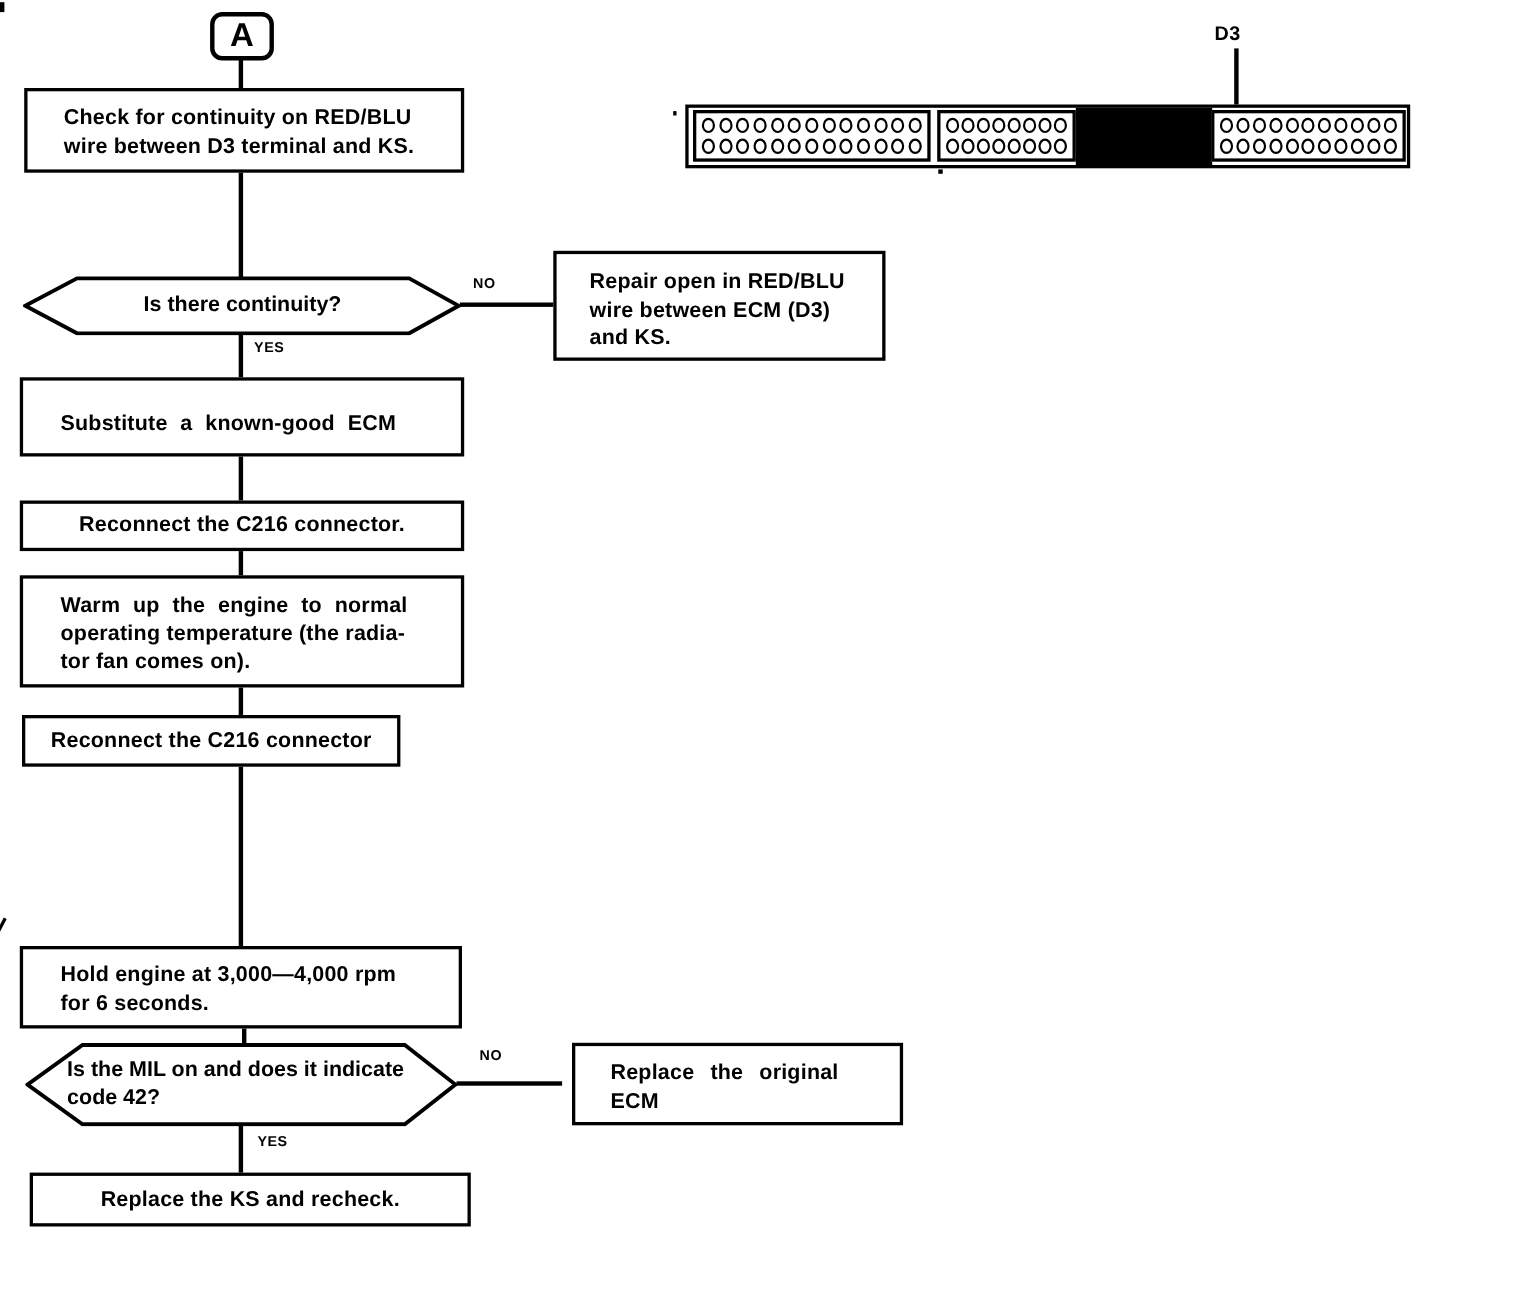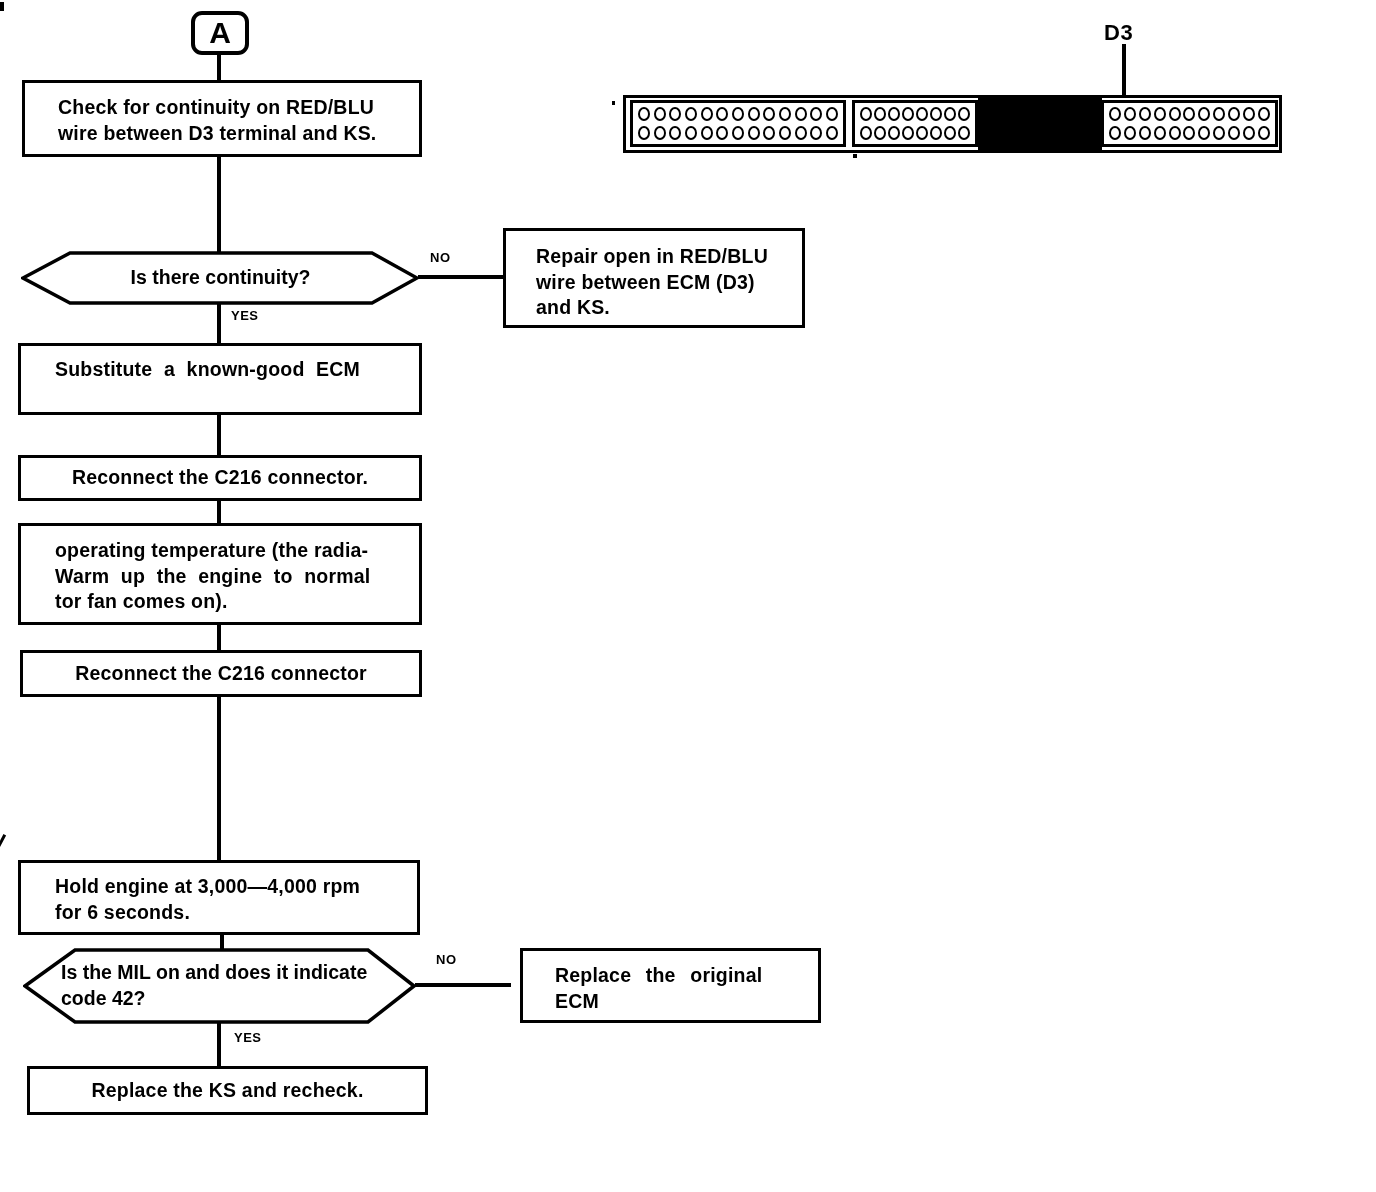--- a/index.html
+++ b/index.html
@@ -47,41 +47,41 @@
   
   #line-a-check      { left: 217px; top: 54px;  height: 28px; }
   #box-check         { left: 22px;  top: 80px;  width: 400px; height: 77px; padding: 12px 0 4px 33px; }
   #line-check-hex1   { left: 217px; top: 156px; height: 96px; }
   #hex-continuity    { left: 21px;  top: 251px; width: 399px; height: 54px; }
   #line-no1          { left: 418px; top: 275px; width: 86px; }
   #lbl-no1           { left: 430px; top: 250px; }
   #box-repair        { left: 503px; top: 228px; width: 302px; height: 100px; padding: 13px 0 0 30px; }
   #lbl-yes1          { left: 231px; top: 308px; }
   #line-hex1-sub     { left: 217px; top: 303px; height: 41px; }
-  #box-substitute    { left: 18px;  top: 343px; width: 404px; height: 72px; padding: 11px 0 0 34px; }
+  #box-substitute    { left: 18px;  top: 343px; width: 404px; height: 72px; padding: 27px 0 0 34px; }
   #line-sub-rc1      { left: 217px; top: 414px; height: 42px; }
   #box-reconnect1    { left: 18px;  top: 455px; width: 404px; height: 46px; }
   #line-rc1-warm     { left: 217px; top: 500px; height: 24px; }
   #box-warm          { left: 18px;  top: 523px; width: 404px; height: 102px; padding: 12px 0 0 34px; }
   #line-warm-rc2     { left: 217px; top: 624px; height: 27px; }
-  #box-reconnect2    { left: 20px;  top: 650px; width: 402px; height: 47px; }
+  #box-reconnect2    { left: 20px;  top: 650px; width: 344px; height: 47px; }
   #line-rc2-hold     { left: 217px; top: 696px; height: 165px; }
   #box-hold          { left: 18px;  top: 860px; width: 402px; height: 75px; padding: 11px 0 0 34px; }
   #line-hold-hex2    { left: 220px; top: 934px; height: 16px; }
   #hex-mil           { left: 23px;  top: 948px; width: 393px; height: 52px; }
   #hex-mil .hex-text { padding: 12px 0 0 38px; }
   #line-no2          { left: 415px; top: 983px; width: 96px; }
   #lbl-no2           { left: 436px; top: 952px; }
   #box-replace-ecm   { left: 520px; top: 948px; width: 301px; height: 75px; padding: 12px 0 0 32px; }
   #lbl-yes2          { left: 234px; top: 1030px; }
   #line-hex2-ks      { left: 217px; top: 1023px; height: 44px; }
   #box-replace-ks    { left: 27px;  top: 1066px; width: 401px; height: 49px; }
 
   
-  #lbl-d3        { left: 1104px; top: 20px; font-size: 22px; }
+  #lbl-d3        { left: 1104px; top: 20px; font-size: 18px; }
   #line-d3       { left: 1122px; top: 44px; height: 74px; width: 3.5px; }
   .conn-outer {
     position: absolute; left: 623px; top: 95px; width: 659px; height: 58px;
     border: 3.5px solid #000; box-sizing: border-box; background: #fff;
   }
   .pin-block {
     position: absolute; border: 3px solid #000; box-sizing: border-box; background: #fff;
     display: flex; flex-direction: column; justify-content: space-evenly;
   }
   #pin-block-0 { left: 630px;  top: 100px; width: 216px; height: 47px; }
@@ -239,22 +239,22 @@
 
   <div class="box" id="box-substitute">
     <div class="tline wide6">Substitute a known-good ECM</div>
   </div>
 
   <div class="box centered" id="box-reconnect1">
     <div class="tline">Reconnect the C216 connector.</div>
   </div>
 
   <div class="box" id="box-warm">
+    <div class="tline wide6">Warm up the engine to normal</div>
     <div class="tline">operating temperature (the radia-</div>
-    <div class="tline wide6">Warm up the engine to normal</div>
     <div class="tline">tor fan comes on).</div>
   </div>
 
   <div class="box centered" id="box-reconnect2">
     <div class="tline">Reconnect the C216 connector</div>
   </div>
 
   <div class="box" id="box-hold">
     <div class="tline">Hold engine at 3,000—4,000 rpm</div>
     <div class="tline">for 6 seconds.</div>

